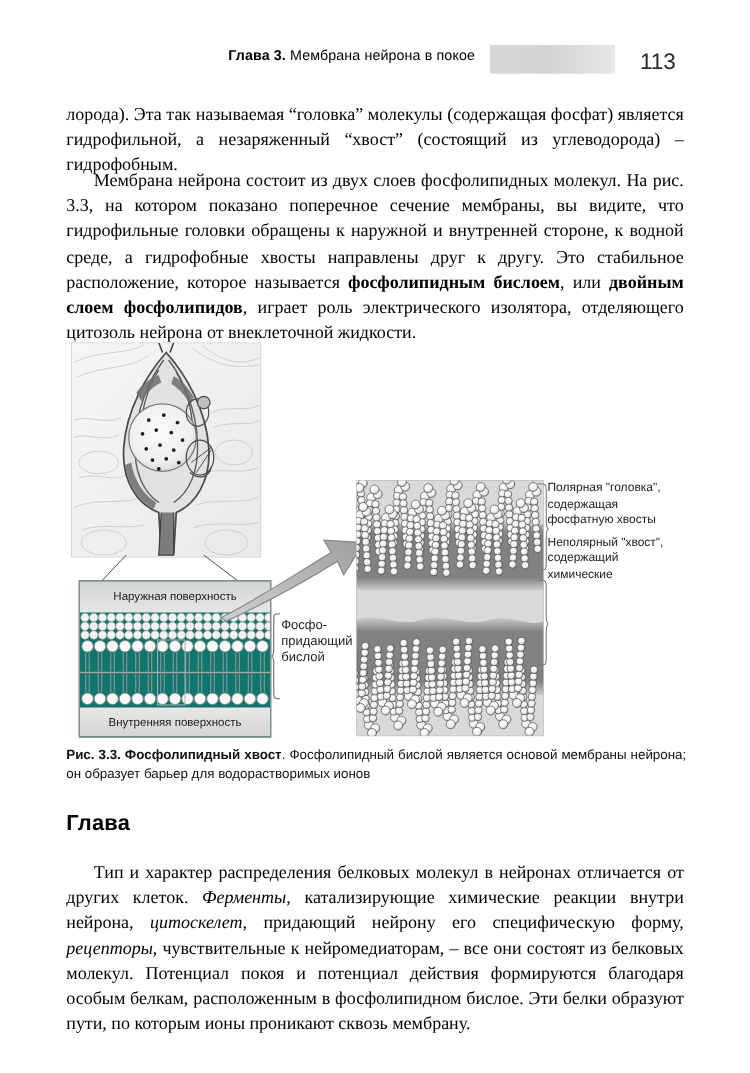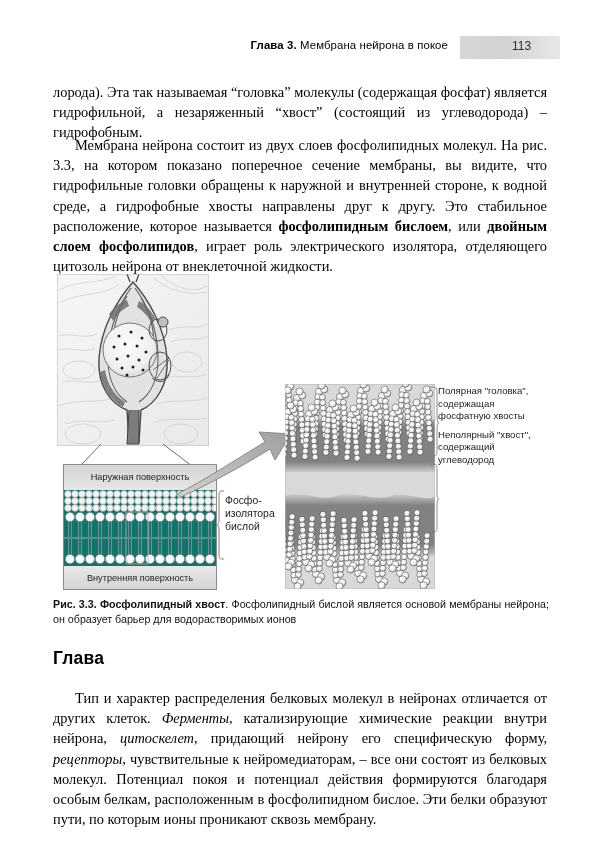--- a/index.html
+++ b/index.html
@@ -13,21 +13,21 @@
     position: relative;
     overflow: hidden;
     font-family: "Liberation Serif", serif;
     color: #000;
   }
 
   
   .runhead {
     position: absolute;
     left: 0; top: 36px;
-    width: 560px; height: 24px;
+    width: 492px; height: 24px;
   }
   .runhead-band {
     position: absolute;
     right: 0; top: 0;
     width: 100px; height: 23px;
     background: linear-gradient(90deg,#d7d7d7 0%, #d2d2d2 45%, #e8e8e8 100%);
   }
   .runhead-text {
     position: absolute;
     right: 112px; top: 3px;
@@ -36,21 +36,21 @@
     font-size: 11.4px;
     letter-spacing: 0.1px;
   }
   .runhead-text .chap {
     font-weight: bold;
   }
   .runhead-pageno {
     position: absolute;
     left: 512px; top: 3px;
     font-family: "Liberation Sans", sans-serif;
-    font-size: 12px;
+    font-size: 18px;
     color: #2c2c2c;
   }
 
   
   .col {
     position: absolute;
     left: 53px;
     width: 494px;
   }
   p.body {
@@ -420,21 +420,21 @@
 
     <div class="bandbot"></div>
     <div class="lbl bot">Внутренняя поверхность</div>
   </div>
 
   <svg class="bracket-left" width="8" height="70" viewBox="0 0 8 70">
     <path d="M7 1 C2 1 2 1 2 8 L2 30 C2 34 1 35 0 35 C1 35 2 36 2 40 L2 62 C2 69 2 69 7 69" fill="none" stroke="#6f6f6f" stroke-width="0.9"></path>
   </svg>
   <div class="bilayer-label">
     <div>Фосфо-</div>
-    <div>изолятора</div>
+    <div>придающий</div>
     <div>бислой</div>
   </div>
 
   <svg class="arrow" width="140" height="80" viewBox="0 0 140 80">
     <defs>
       <linearGradient id="argr" x1="0" y1="1" x2="1" y2="0">
         <stop offset="0%" stop-color="#d0d0d0"></stop>
         <stop offset="100%" stop-color="#9f9f9f"></stop>
       </linearGradient>
     </defs>
@@ -546,21 +546,21 @@
 
   <div class="callouts">
     <div class="callout">
       <div>Полярная "головка",</div>
       <div>содержащая</div>
       <div>фосфатную хвосты</div>
     </div>
     <div class="callout">
       <div>Неполярный "хвост",</div>
       <div>содержащий</div>
-      <div>углеводород</div>
+      <div>химические</div>
     </div>
   </div>
 </div>
 
 <div class="caption"><span class="figno">Рис. 3.3.</span><span class="figtitle"> Фосфолипидный хвост</span><span>. Фосфолипидный бислой является основой мембраны нейрона; он образует барьер для водорастворимых ионов</span></div>
 
 <div class="sec-head">Глава</div>
 
 <div class="col" id="para3">
   <p class="body indent"><span>Тип и характер распределения белковых молекул в нейронах отличается от других клеток. </span><i>Ферменты</i><span>, катализирующие химические реакции внутри нейрона, </span><i>цитоскелет</i><span>, придающий нейрону его специфическую форму, </span><i>рецепторы</i><span>, чувствительные к нейромедиаторам, – все они состоят из белковых молекул. Потенциал покоя и потенциал действия формируются благодаря особым белкам, расположенным в фосфолипидном бислое. Эти белки образуют пути, по которым ионы проникают сквозь мембрану.</span></p>

